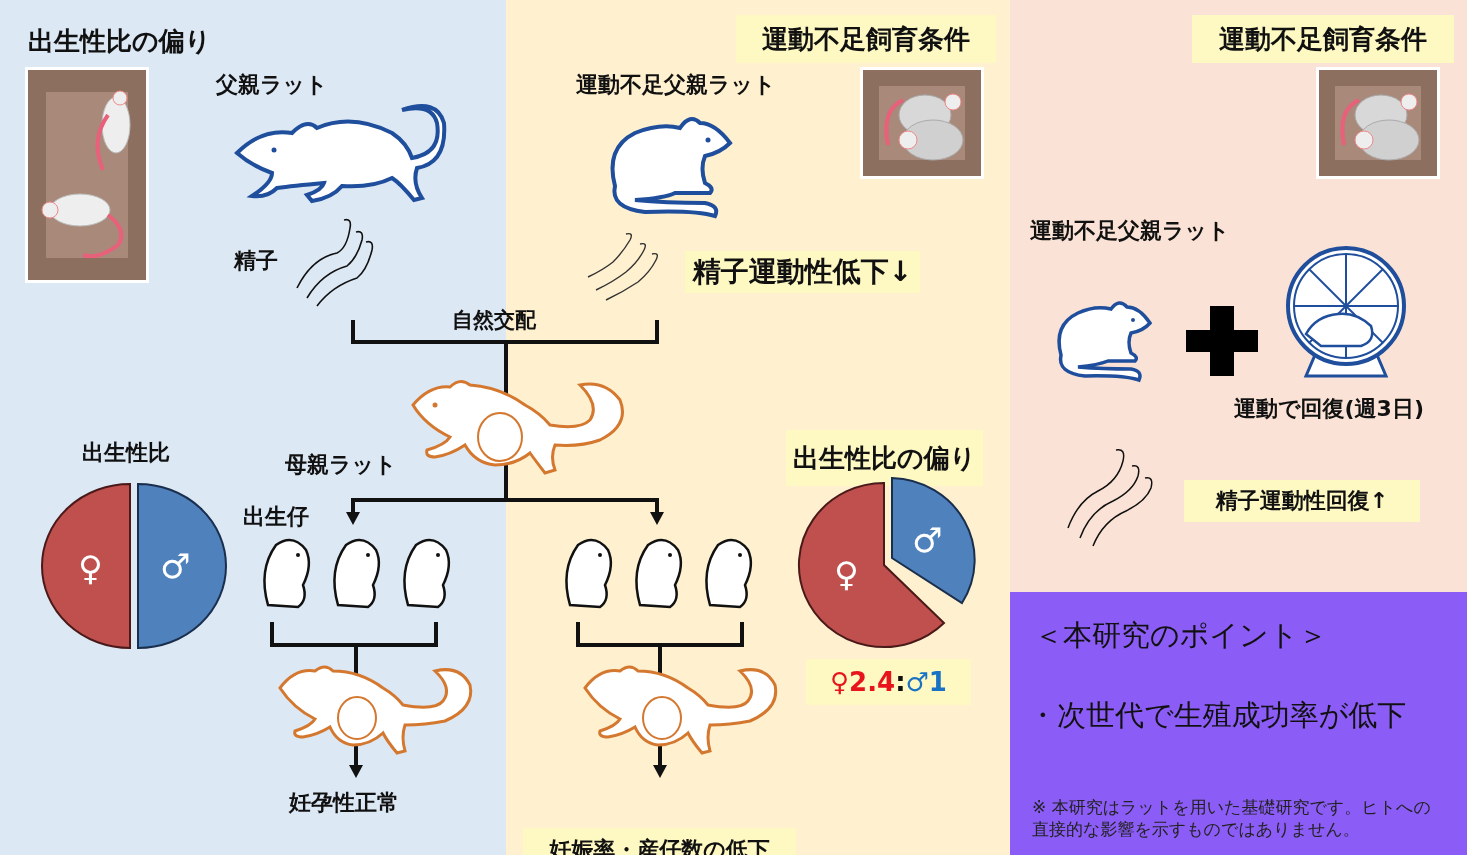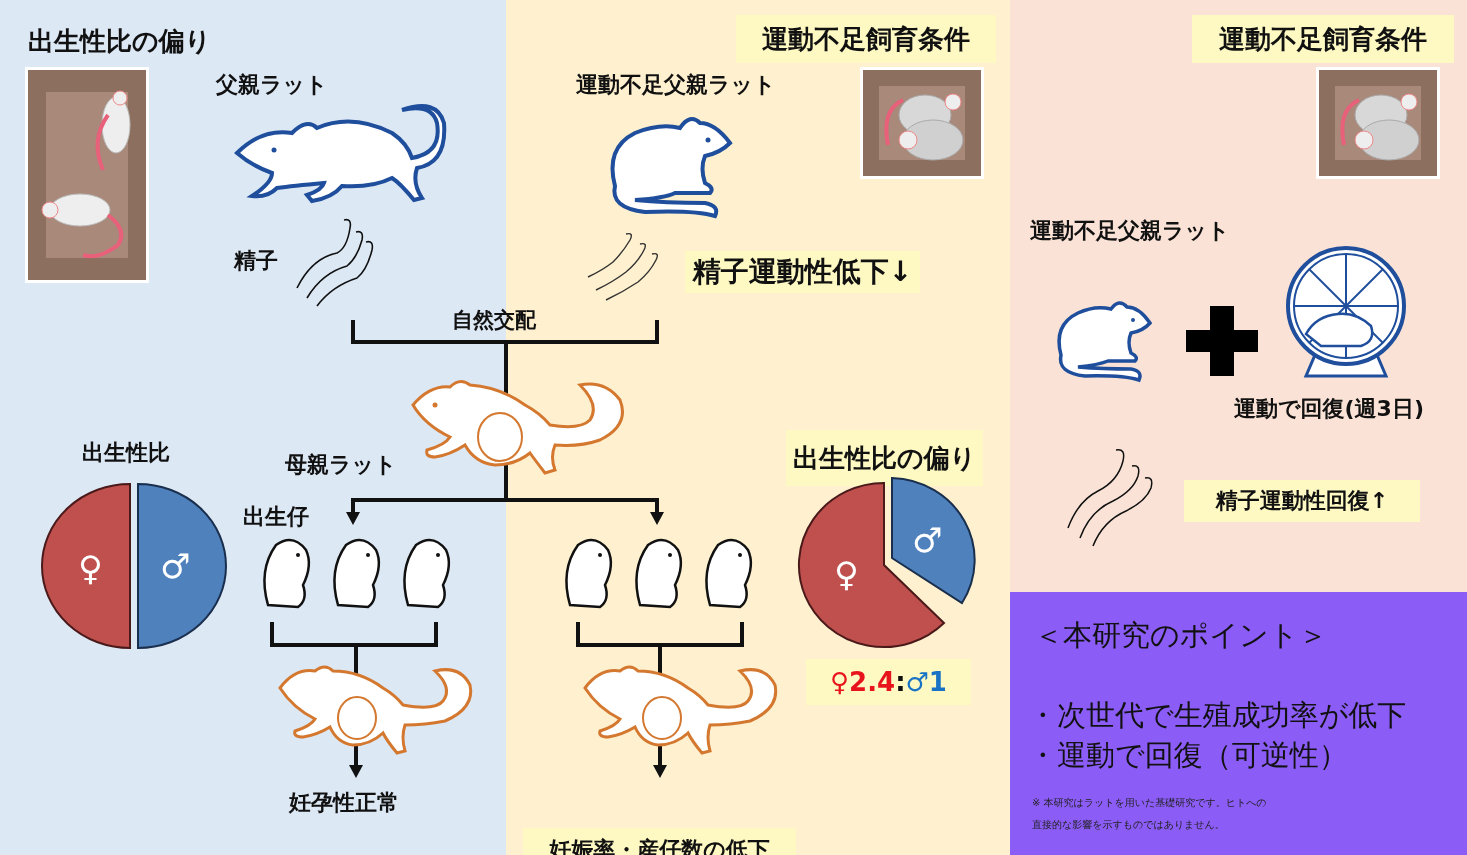--- a/index.html
+++ b/index.html
@@ -13,21 +13,21 @@
   .box{position:absolute;background:#fef9c3;font-weight:bold;white-space:nowrap;display:flex;align-items:center;justify-content:center;}
   .hline{position:absolute;background:#111;height:4px;}
   .vline{position:absolute;background:#111;width:4px;}
   .arrowhead{position:absolute;width:0;height:0;border-left:7px solid transparent;border-right:7px solid transparent;border-top:13px solid #111;}
   .cage{position:absolute;background:#fff;padding:3px;box-sizing:border-box;}
   .cage .inner{width:100%;height:100%;background:#8c6f5e;position:relative;box-sizing:border-box;}
   .cage .floor{position:absolute;background:#a8897a;}
   .points{position:absolute;left:1010px;top:592px;width:472px;height:263px;background:#8b5cf6;}
   .points .title{position:absolute;left:24px;top:24px;font-size:29px;white-space:nowrap;}
   .points .item{position:absolute;left:18px;font-size:29px;white-space:nowrap;}
-  .points .note{position:absolute;left:22px;font-size:10px;white-space:nowrap;color:#222;}
+  .points .note{position:absolute;left:22px;font-size:17px;white-space:nowrap;color:#222;}
   svg{position:absolute;overflow:visible;}
 </style>
 </head>
 <body>
 
 <div id="p-normal" class="panel"></div>
 <div id="p-sedentary" class="panel"></div>
 <div id="p-exercise" class="panel"></div>
 
 <div class="lbl" style="left:28px;top:24px;font-size:26px;">出生性比の偏り</div>
@@ -235,16 +235,15 @@
   <path d="M0 82 Q10 55 30 45 Q50 35 55 15 Q58 2 48 4" stroke="#111" stroke-width="1.5" fill="none"></path>
   <path d="M12 92 Q22 65 45 55 Q65 45 70 30 Q73 18 64 20" stroke="#111" stroke-width="1.5" fill="none"></path>
   <path d="M25 100 Q35 75 58 65 Q78 55 83 42 Q86 30 77 32" stroke="#111" stroke-width="1.5" fill="none"></path>
 </svg>
 
 <div class="box" style="left:1184px;top:480px;width:236px;height:42px;font-size:22px;">精子運動性回復↑</div>
 
 <div class="points">
   <div class="title">＜本研究のポイント＞</div>
   <div class="item" style="top:104px;">・次世代で生殖成功率が低下</div>
-  <div class="item" style="top:144px;">・運動で回復（可逆性）</div>
   <div class="note" style="top:204px;">※ 本研究はラットを用いた基礎研究です。ヒトへの</div>
   <div class="note" style="top:226px;">直接的な影響を示すものではありません。</div>
 </div>
 
 </body></html>

